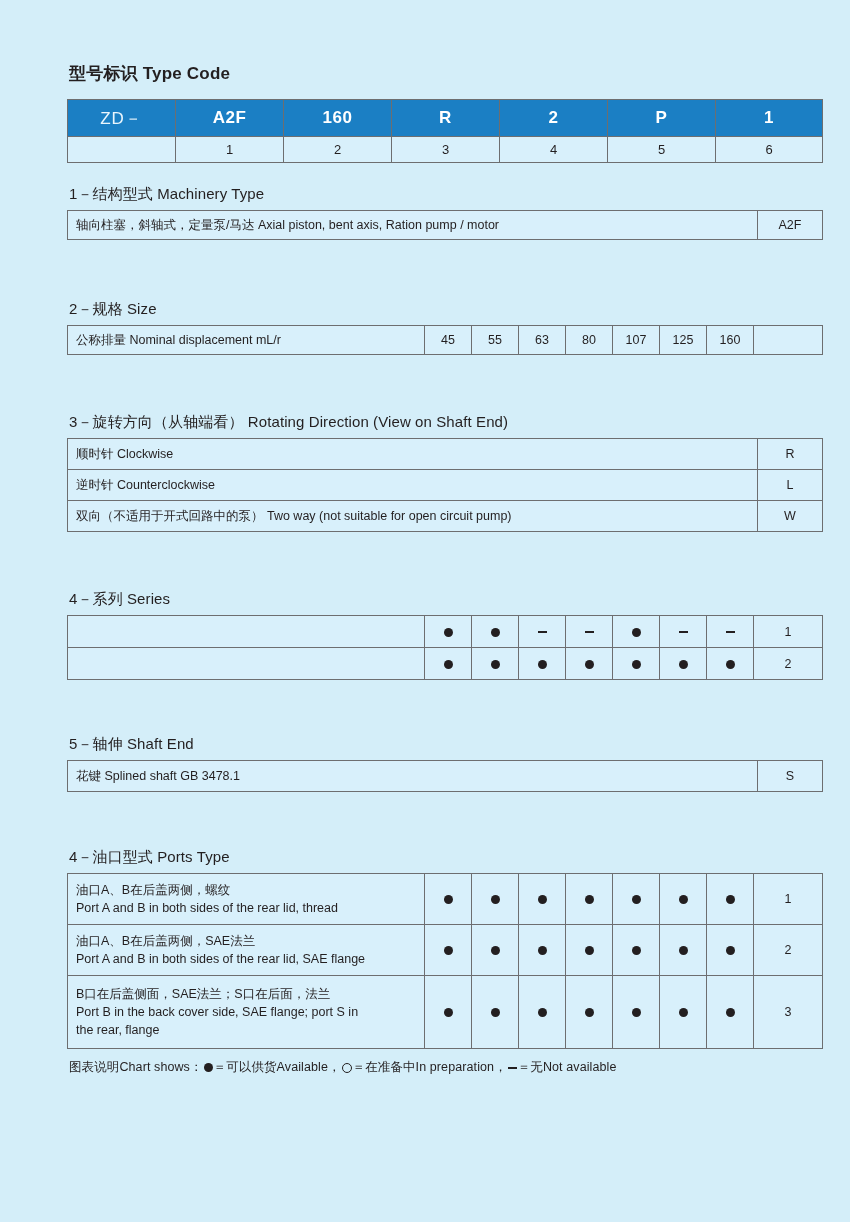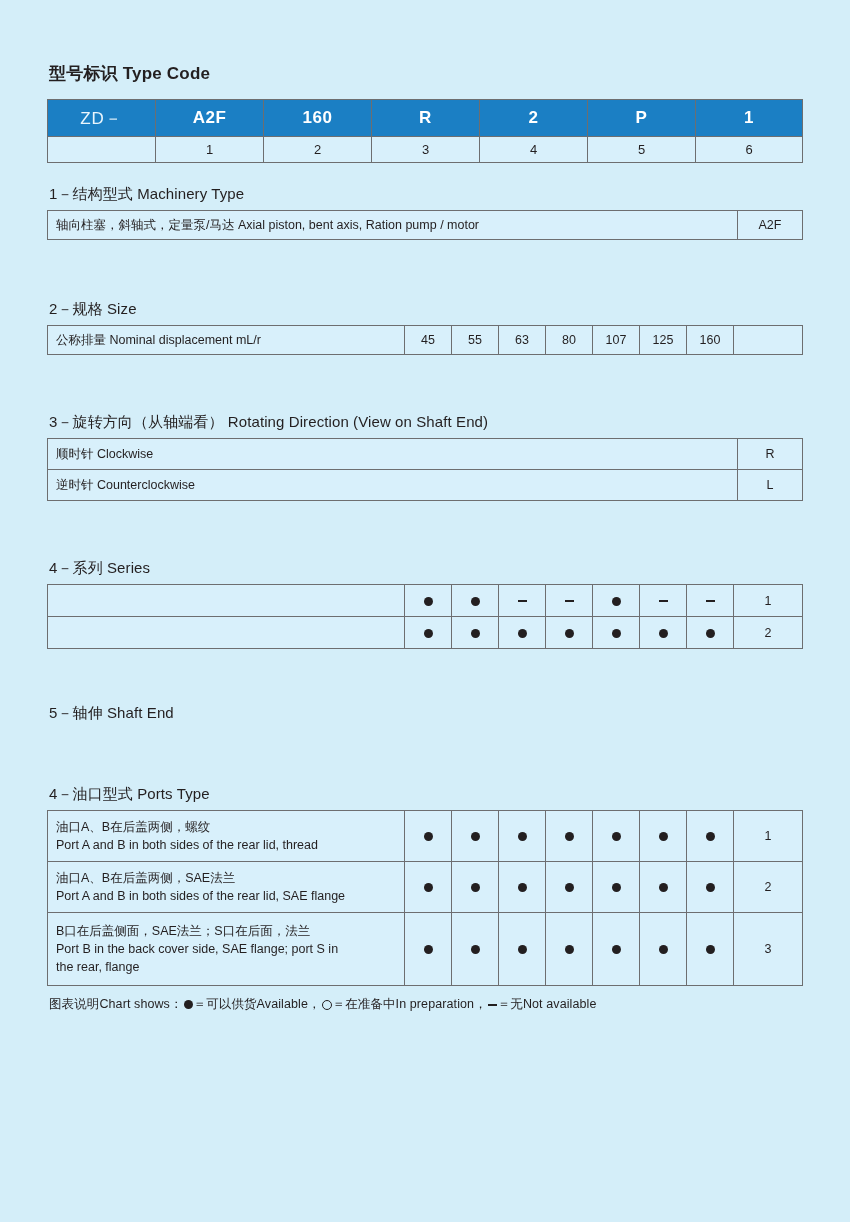--- a/index.html
+++ b/index.html
@@ -12,21 +12,21 @@
     background: #d4eef9;
     font-family: "Liberation Sans", "DejaVu Sans", sans-serif;
     color: #231f20;
     -webkit-font-smoothing: antialiased;
   }
   .page {
     position: relative;
     width: 734px;
     height: 1222px;
     box-sizing: border-box;
-    padding: 0 47px;
+    padding: 0 67px;
   }
 
   
   .doc-title {
     font-size: 17px;
     font-weight: bold;
     letter-spacing: .2px;
     padding-top: 62px;
     margin: 0 0 14px 2px;
   }
@@ -240,20 +240,24 @@
         </colgroup>
       <tbody>
         <tr>
           <td style="height:30px">顺时针 Clockwise</td>
           <td class="code-col">R</td>
         </tr>
         <tr>
           <td class="white" style="height:30px">逆时针 Counterclockwise</td>
           <td class="code-col white">L</td>
         </tr>
+        <tr>
+          <td style="height:30px">双向（不适用于开式回路中的泵） Two way (not suitable for open circuit pump)</td>
+          <td class="code-col">W</td>
+        </tr>
       </tbody>
     </table>
   </div>
 
   <div class="gap-c"></div>
 
   <div class="sec">
     <div class="sec-head">4－系列 Series</div>
     <table class="t">
       <colgroup>
@@ -297,20 +301,24 @@
   <div class="gap-d"></div>
 
   <div class="sec">
     <div class="sec-head">5－轴伸 Shaft End</div>
     <table class="t">
       <colgroup>
           <col style="width:690px">
           <col style="width:65px">
         </colgroup>
       <tbody>
+        <tr>
+          <td style="height:30px">花键 Splined shaft  GB 3478.1</td>
+          <td class="code-col">S</td>
+        </tr>
       </tbody>
     </table>
   </div>
 
   <div class="gap-e"></div>
 
   <div class="sec">
     <div class="sec-head">4－油口型式 Ports Type</div>
     <table class="t">
       <colgroup>

